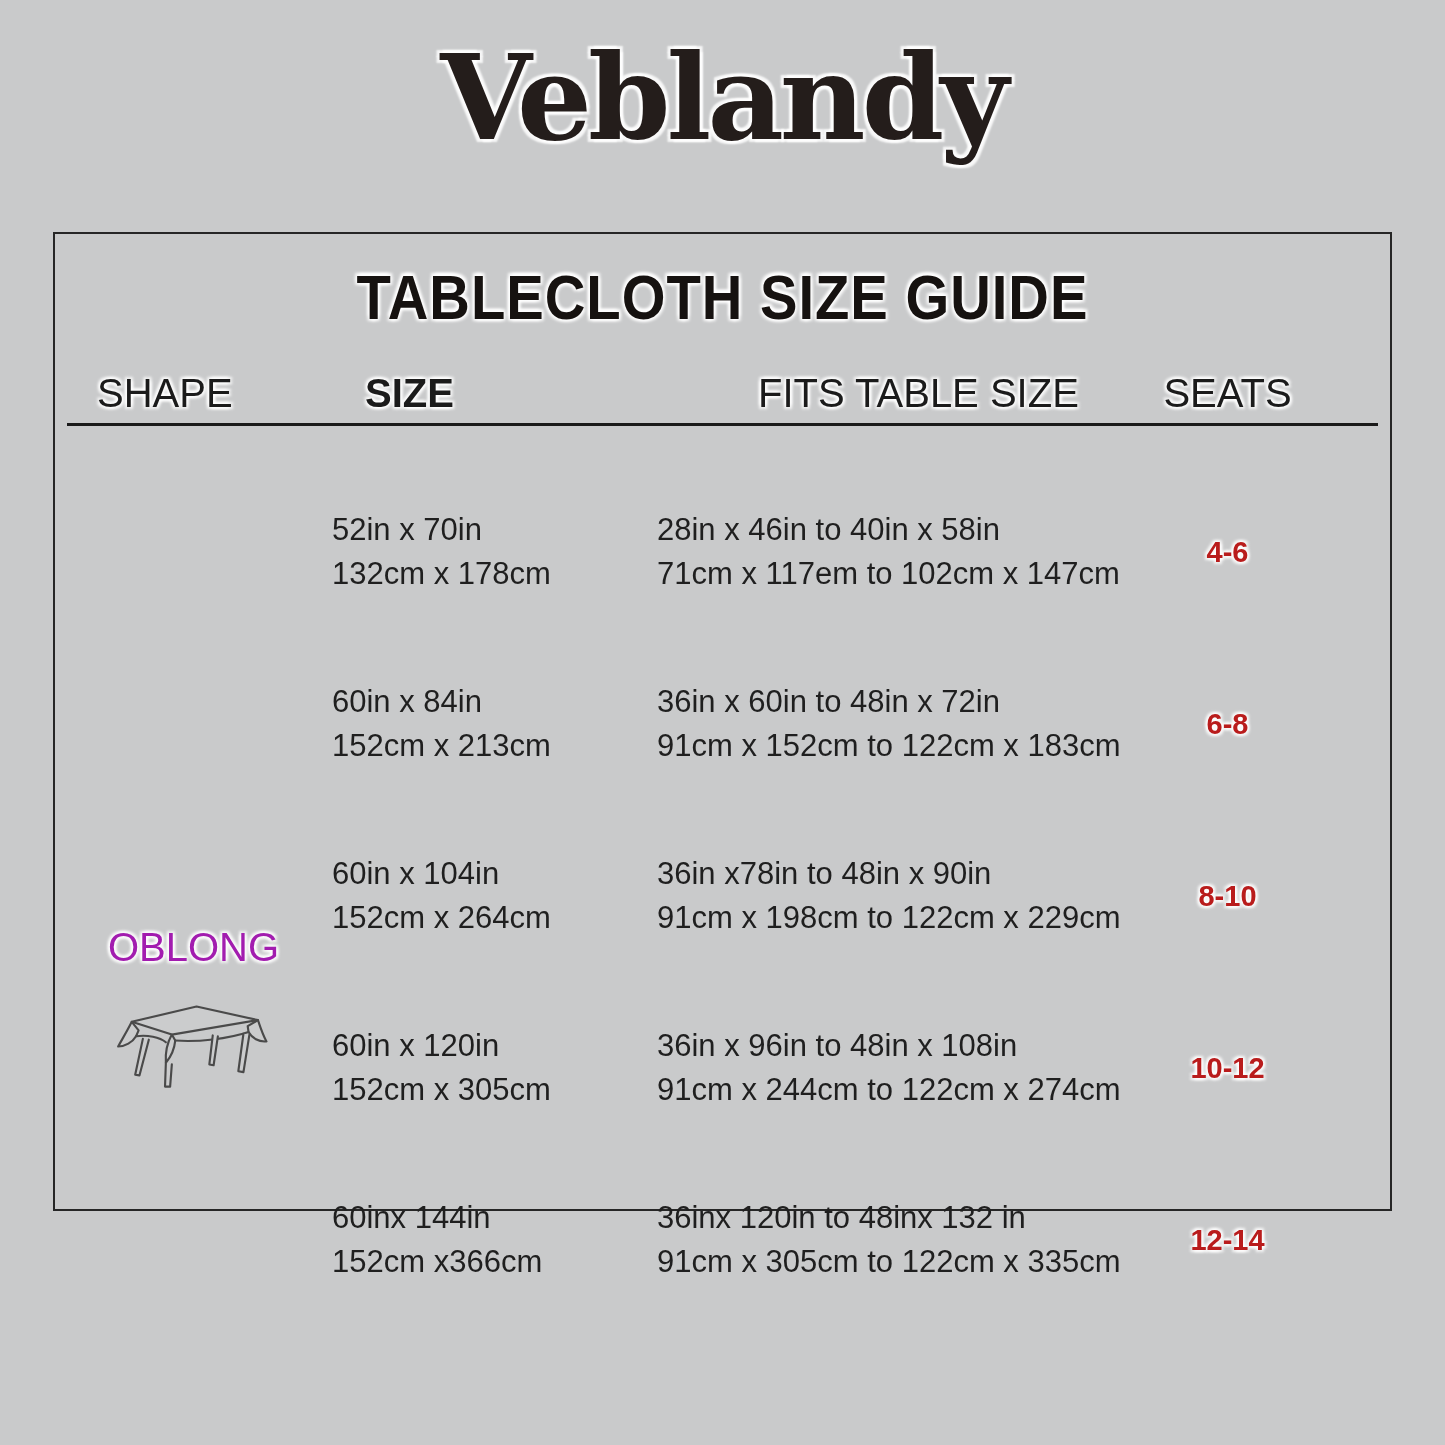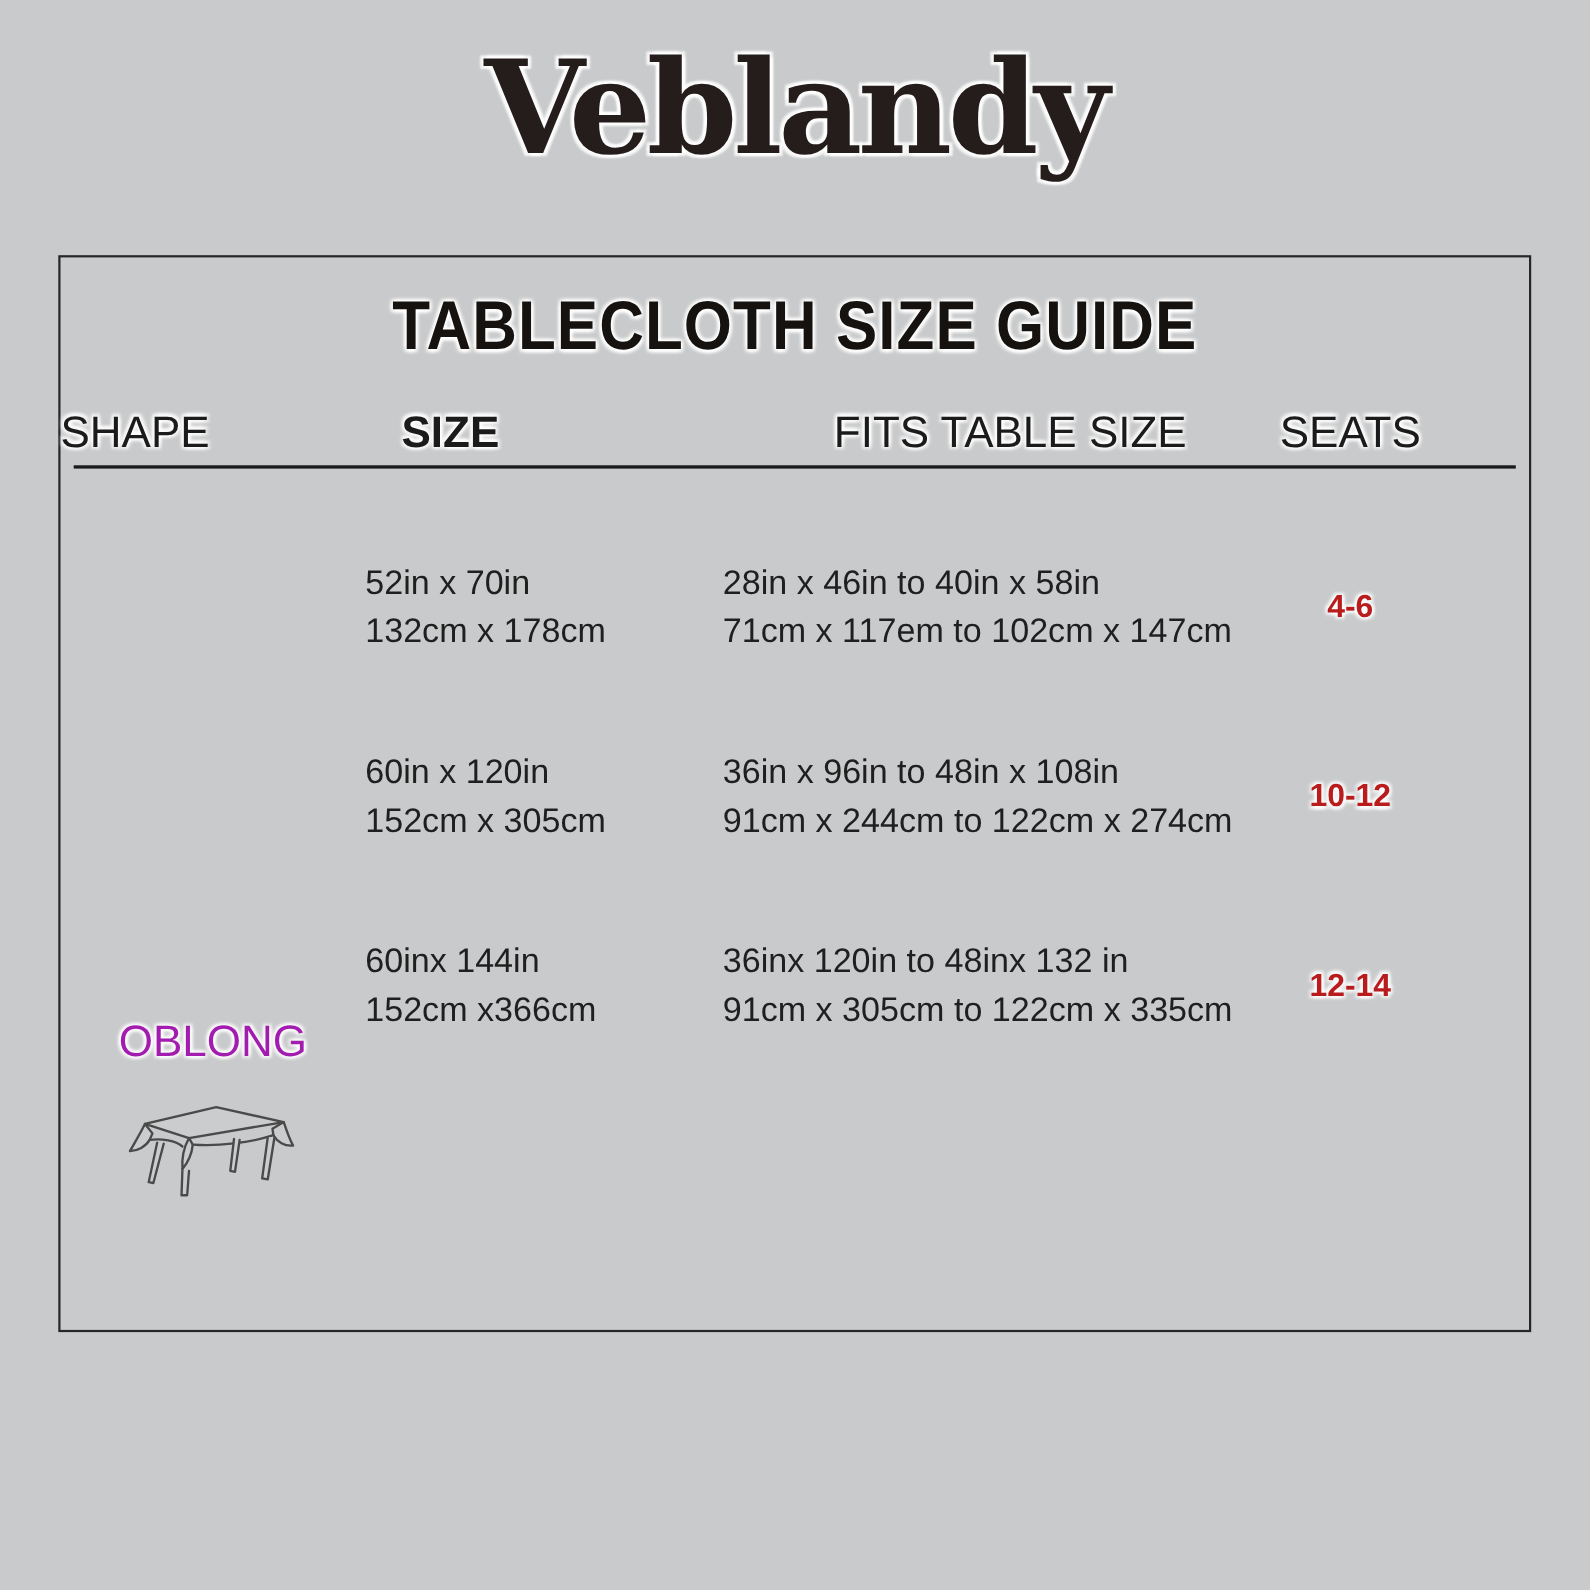--- a/index.html
+++ b/index.html
@@ -70,21 +70,21 @@
     margin-top: 35px;
     height: 52px;
     align-items: center;
   }
   .col-header {
     font-size: 40px;
     font-weight: 400;
     color: #1b1b1b;
     line-height: 52px;
   }
-  .h-shape { }
+  .h-shape { padding-left: 42px; }
   .h-size  { padding-left: 33px; font-weight: bold; }
   .h-fits  { padding-left: 101px; }
   .h-seats { text-align: center; }
   .header-rule {
     margin: 4px 12px 0 12px;
     height: 0;
     border-top: 3px solid #1a1a1a;
   }
   .table-body {
     position: relative;
@@ -176,21 +176,45 @@
         <span>52in x 70in</span>
         <span>132cm x 178cm</span>
       </div>
       <div class="cell-lines">
         <span>28in x 46in to 40in x 58in</span>
         <span>71cm x 117em to 102cm x 147cm</span>
       </div>
       <div class="seats-cell halo">4-6</div>
     </div>
 
-
+    <div class="grid-row data-row">
+      <div></div>
+      <div class="cell-lines">
+        <span>60in x 84in</span>
+        <span>152cm x 213cm</span>
+      </div>
+      <div class="cell-lines">
+        <span>36in x 60in to 48in x 72in</span>
+        <span>91cm x 152cm to 122cm x 183cm</span>
+      </div>
+      <div class="seats-cell halo">6-8</div>
+    </div>
+
+    <div class="grid-row data-row">
+      <div></div>
+      <div class="cell-lines">
+        <span>60in x 104in</span>
+        <span>152cm x 264cm</span>
+      </div>
+      <div class="cell-lines">
+        <span>36in x78in to 48in x 90in</span>
+        <span>91cm x 198cm to 122cm x 229cm</span>
+      </div>
+      <div class="seats-cell halo">8-10</div>
+    </div>
 
     <div class="grid-row data-row">
       <div></div>
       <div class="cell-lines">
         <span>60in x 120in</span>
         <span>152cm x 305cm</span>
       </div>
       <div class="cell-lines">
         <span>36in x 96in to 48in x 108in</span>
         <span>91cm x 244cm to 122cm x 274cm</span>

